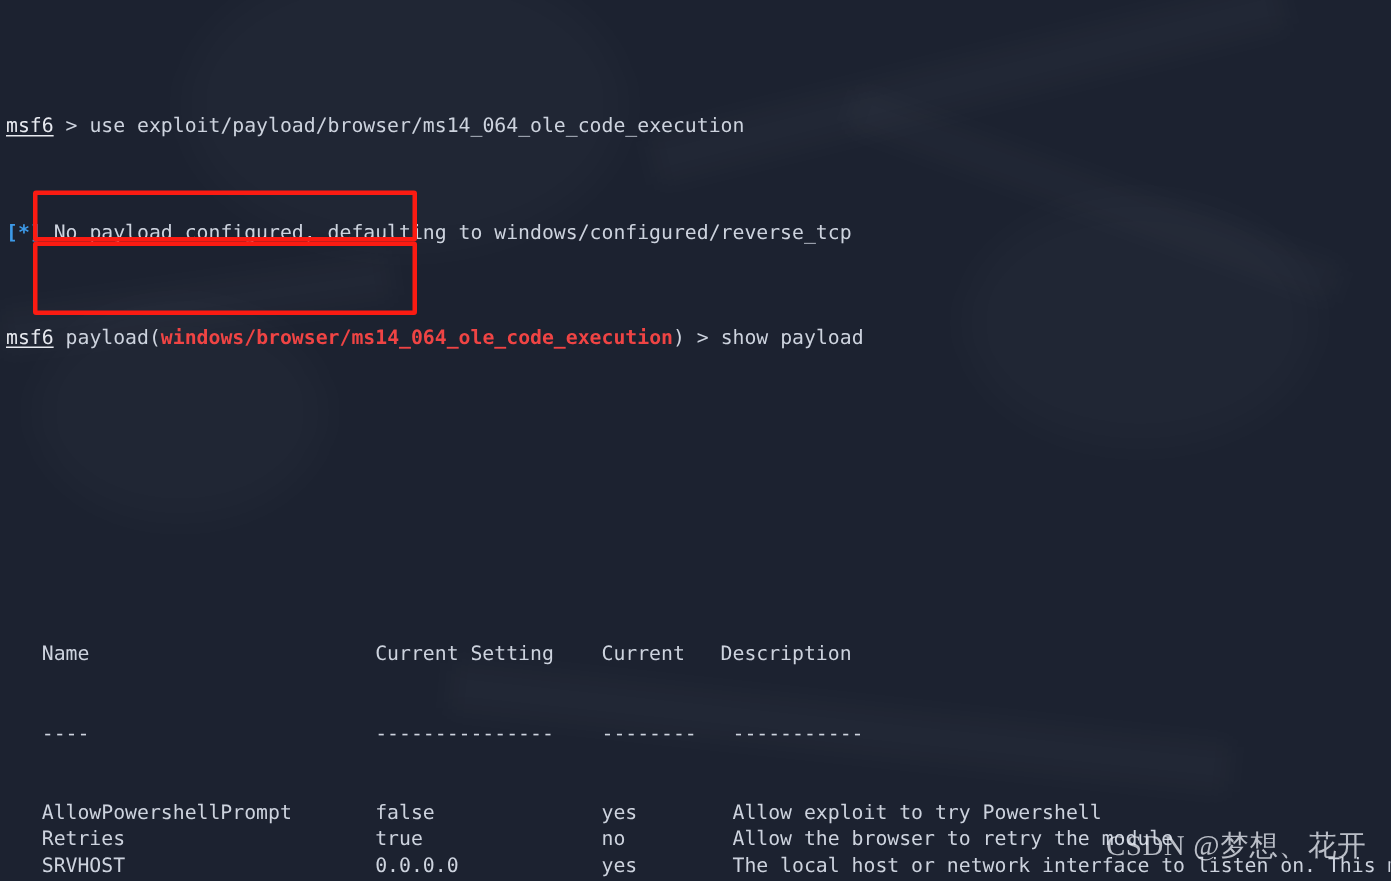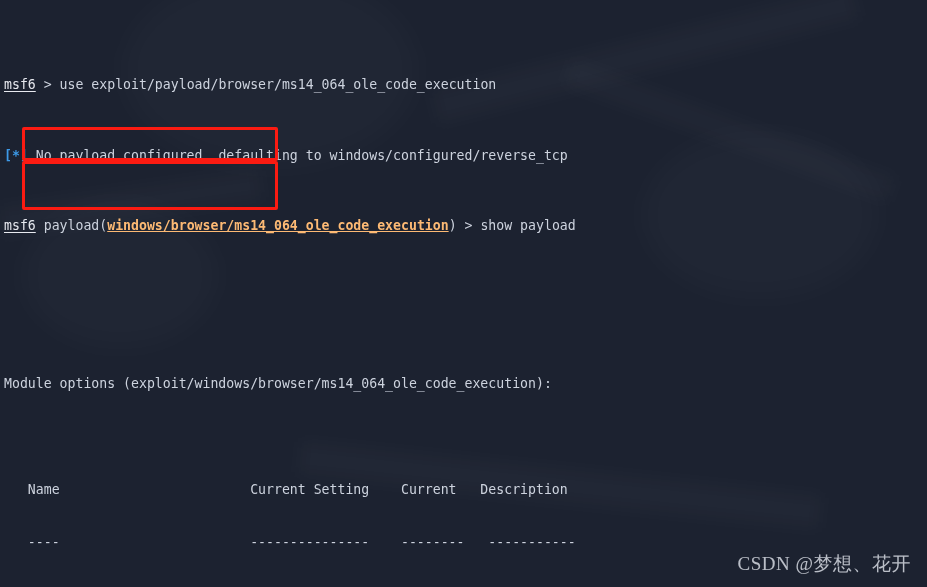--- a/index.html
+++ b/index.html
@@ -50,23 +50,22 @@
   .line { white-space: pre; height: 17.6px; }
   .blank { height: 17.6px; }
 
   .prompt-host {
     color: #e8eaf0;
     text-decoration: underline;
     text-underline-offset: 2px;
     margin-top: 10px;
   }
   .mod-red {
-    color: #fdba74;
+    color: #ef4444;
     font-weight: bold;
-    text-decoration: underline;
   }
   .star { color: #3d9ae8; font-weight: bold; }
   .plain { color: #cdd3de; }
 
   
   .anno-box {
     position: absolute;
     border: 3px solid #fb1b12;
     z-index: 5;
     pointer-events: none;
@@ -102,21 +101,20 @@
   
   <div class="line"><span class="prompt-host">msf6</span><span class="plain"> &gt; </span><span class="plain">use exploit/payload/browser/ms14_064_ole_code_execution</span></div>
 
   <div class="line"><span class="star">[*]</span><span class="plain"> No payload configured, defaulting to windows/configured/reverse_tcp</span></div>
 
   <div class="line"><span class="prompt-host">msf6</span><span class="plain"> payload(</span><span class="mod-red">windows/browser/ms14_064_ole_code_execution</span><span class="plain">)</span><span class="plain"> &gt; </span><span class="plain">show payload</span></div>
 
   <div class="blank"></div>
 
   
-  <div class="line">Module options (exploit/windows/browser/ms14_064_ole_code_execution):</div>
   <div class="blank"></div>
   <div class="line" id="mo-head">   Name                        Current Setting    Current   Description</div>
   <div class="line" id="mo-rule">   ----                        ---------------    --------   -----------</div>
   <div class="line" id="mo-body" style="height: auto;">   AllowPowershellPrompt       false              yes        Allow exploit to try Powershell
    Retries                     true               no         Allow the browser to retry the module
    SRVHOST                     0.0.0.0            yes        The local host or network interface to listen on. This must
                                                              be an address on the local machine or 0.0.0.0 to listen on a
                                                              ll addresses.
    SRVPORT                     8080               yes        The local port to listen on.
    SSL                         false              no         Negotiate SSL for incoming connections

